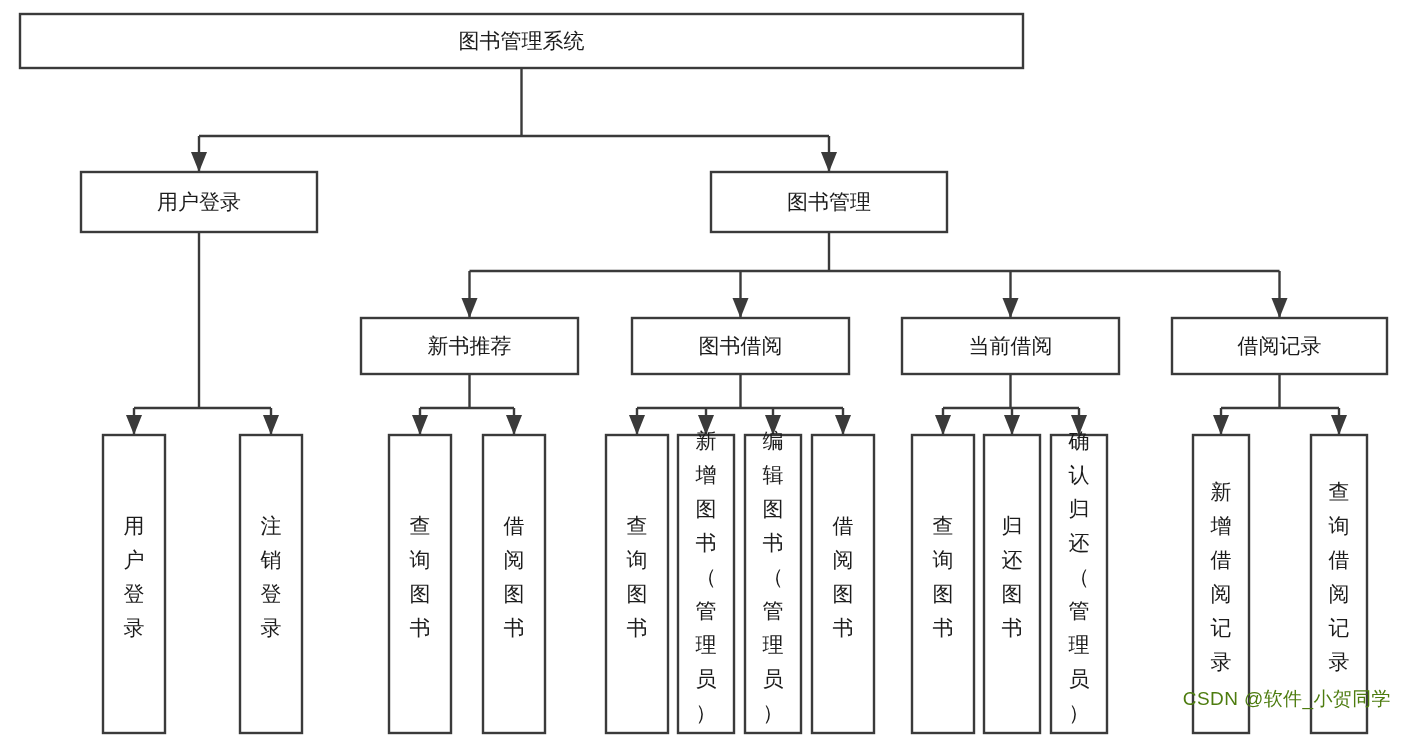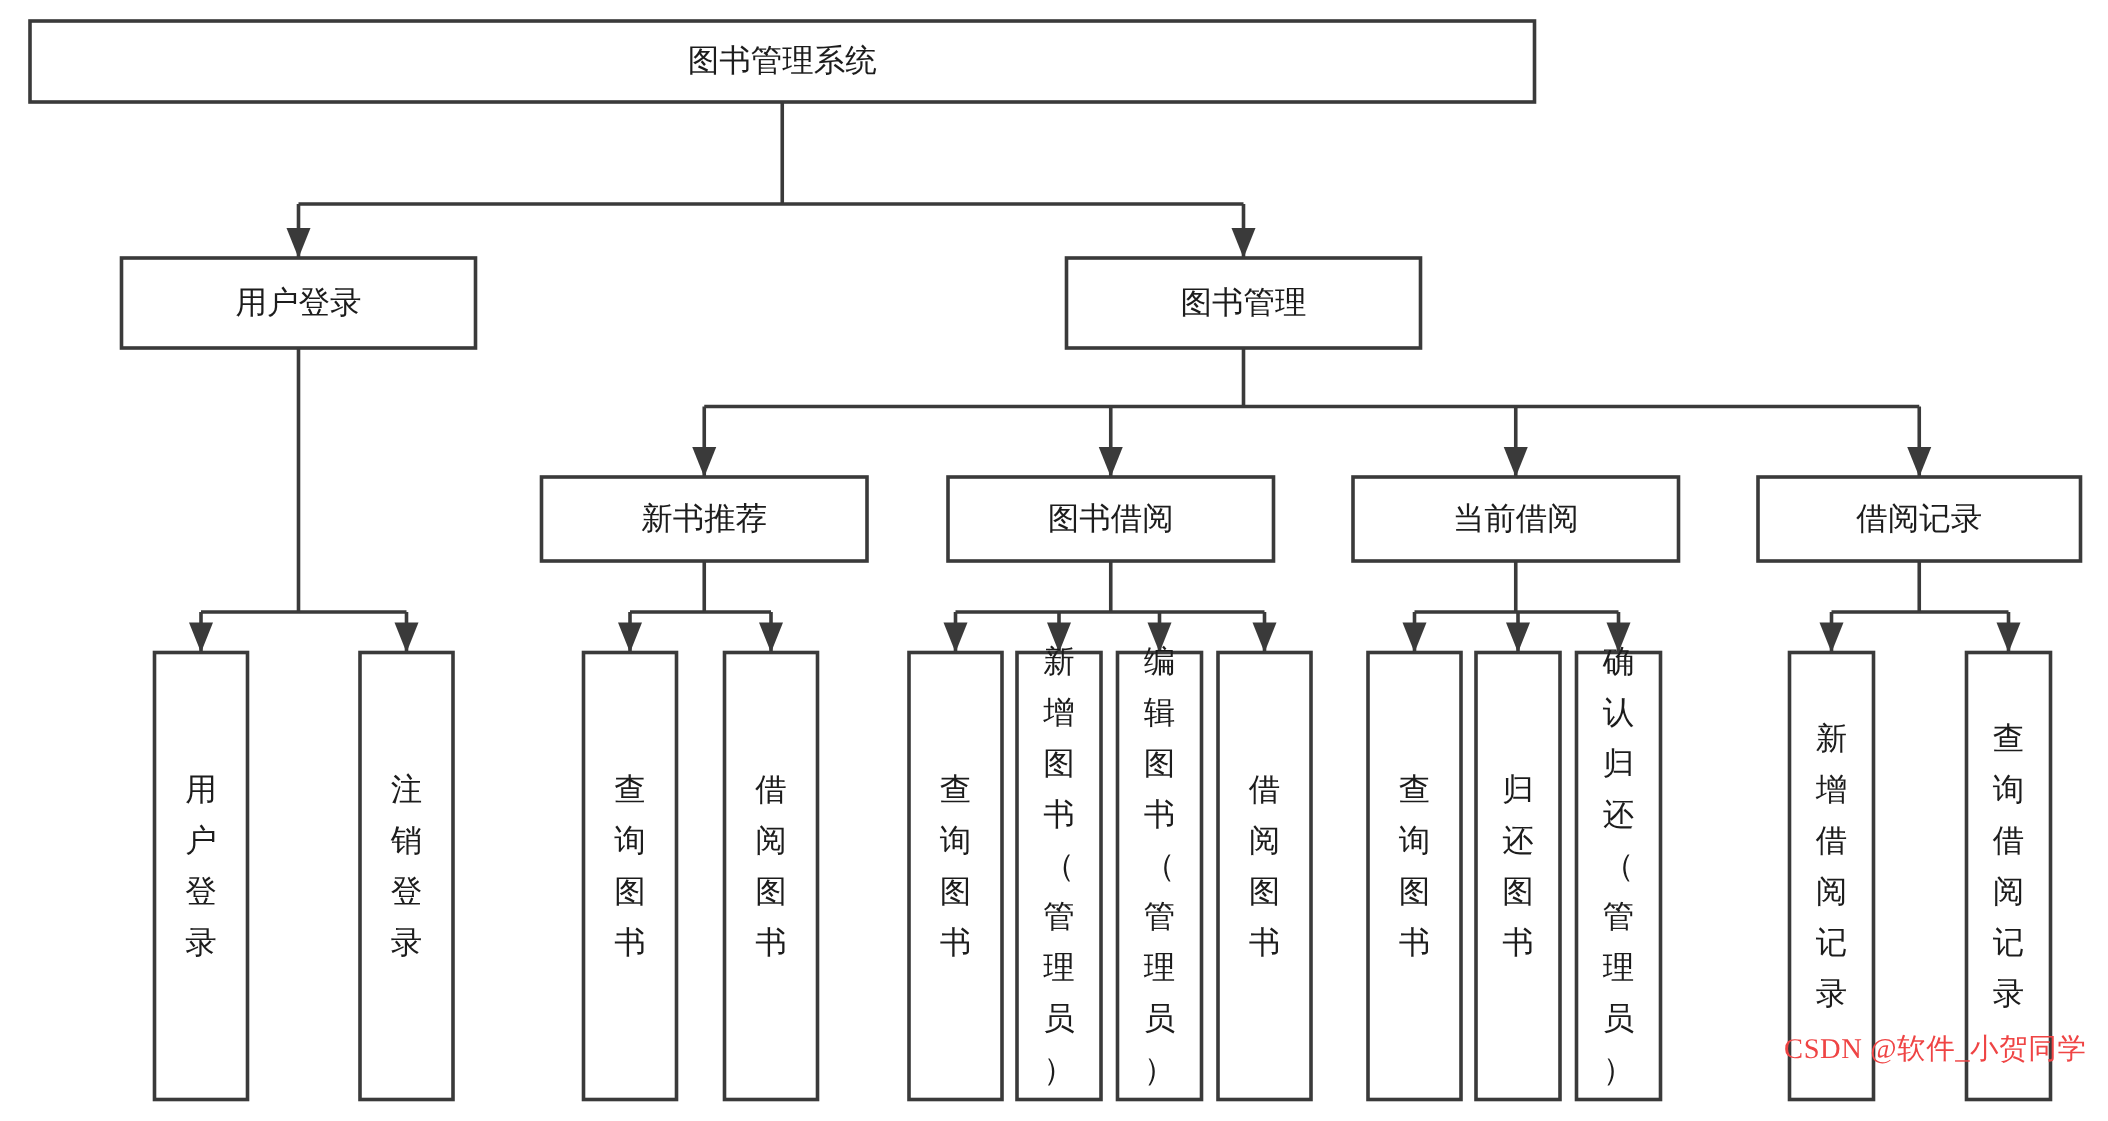--- a/index.html
+++ b/index.html
@@ -52,23 +52,23 @@
   .node-label-v {
     font-family: "Liberation Sans", "DejaVu Sans", sans-serif;
     font-size: 21px;
     fill: #1c1c1c;
     text-anchor: middle;
   }
   .watermark {
     position: absolute;
     right: 14px;
     bottom: 6px;
-    font-family: Liberation Serif, serif;
+    font-family: Liberation Sans, sans-serif;
     font-size: 19px;
-    color: #ef4444;
+    color: #4d7c0f;
     letter-spacing: 0.4px;
     white-space: nowrap;
     user-select: none;
   }
 </style>
 </head>
 <body>
 
 <div id="diagram-root">
   <svg id="tree-svg" viewBox="0 0 1405 747">

